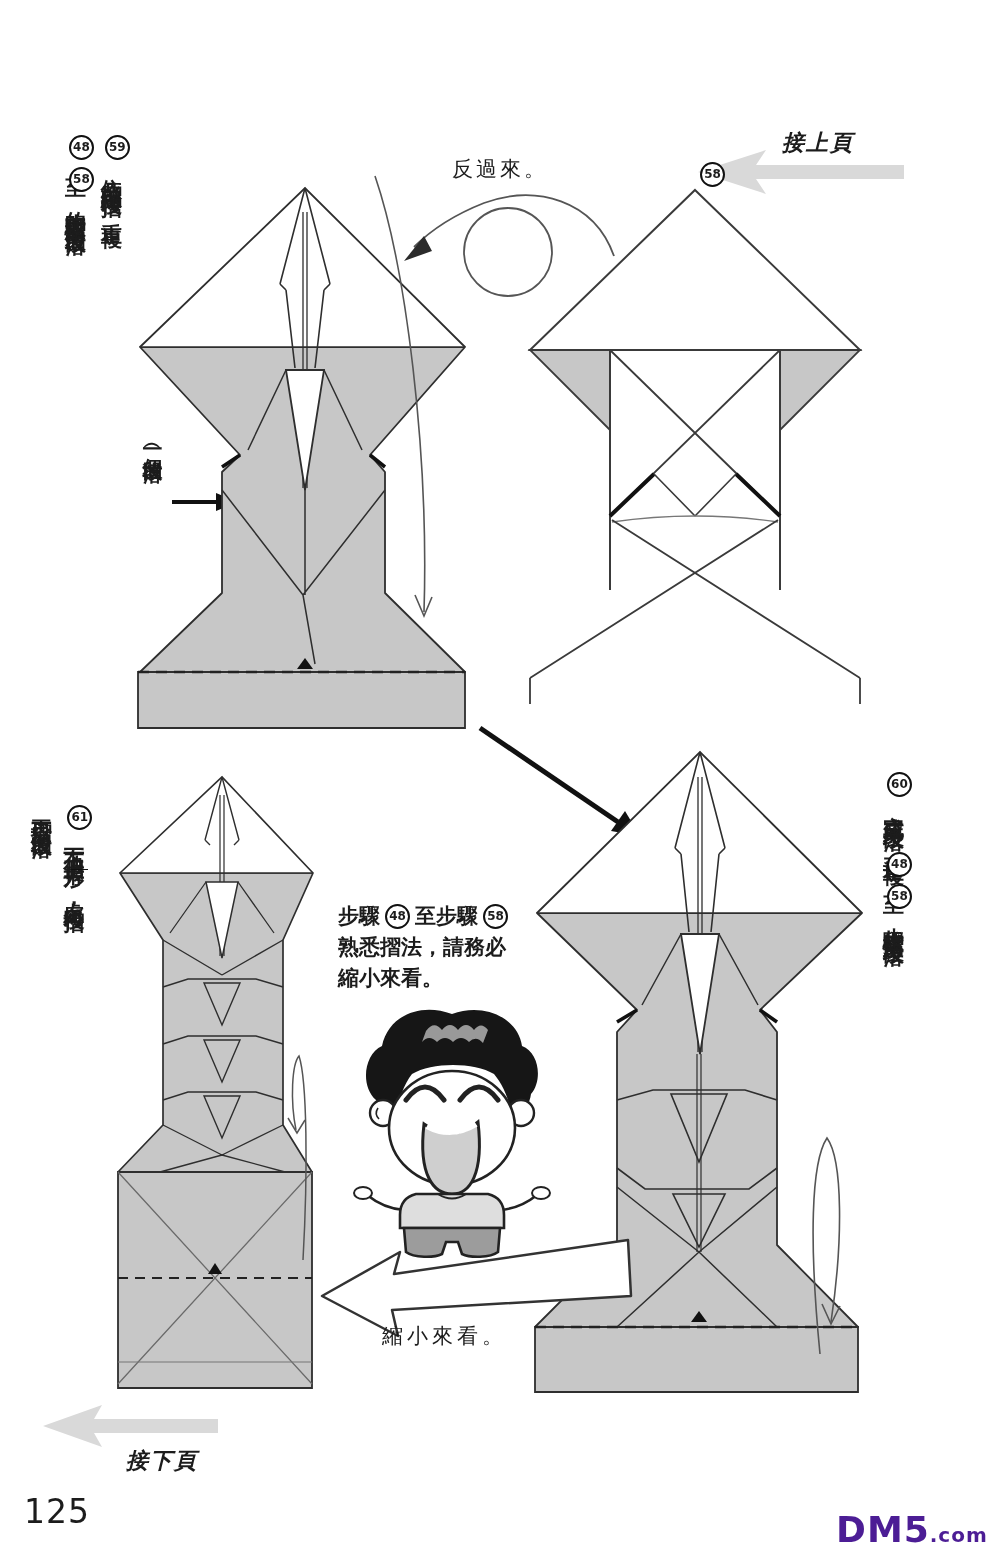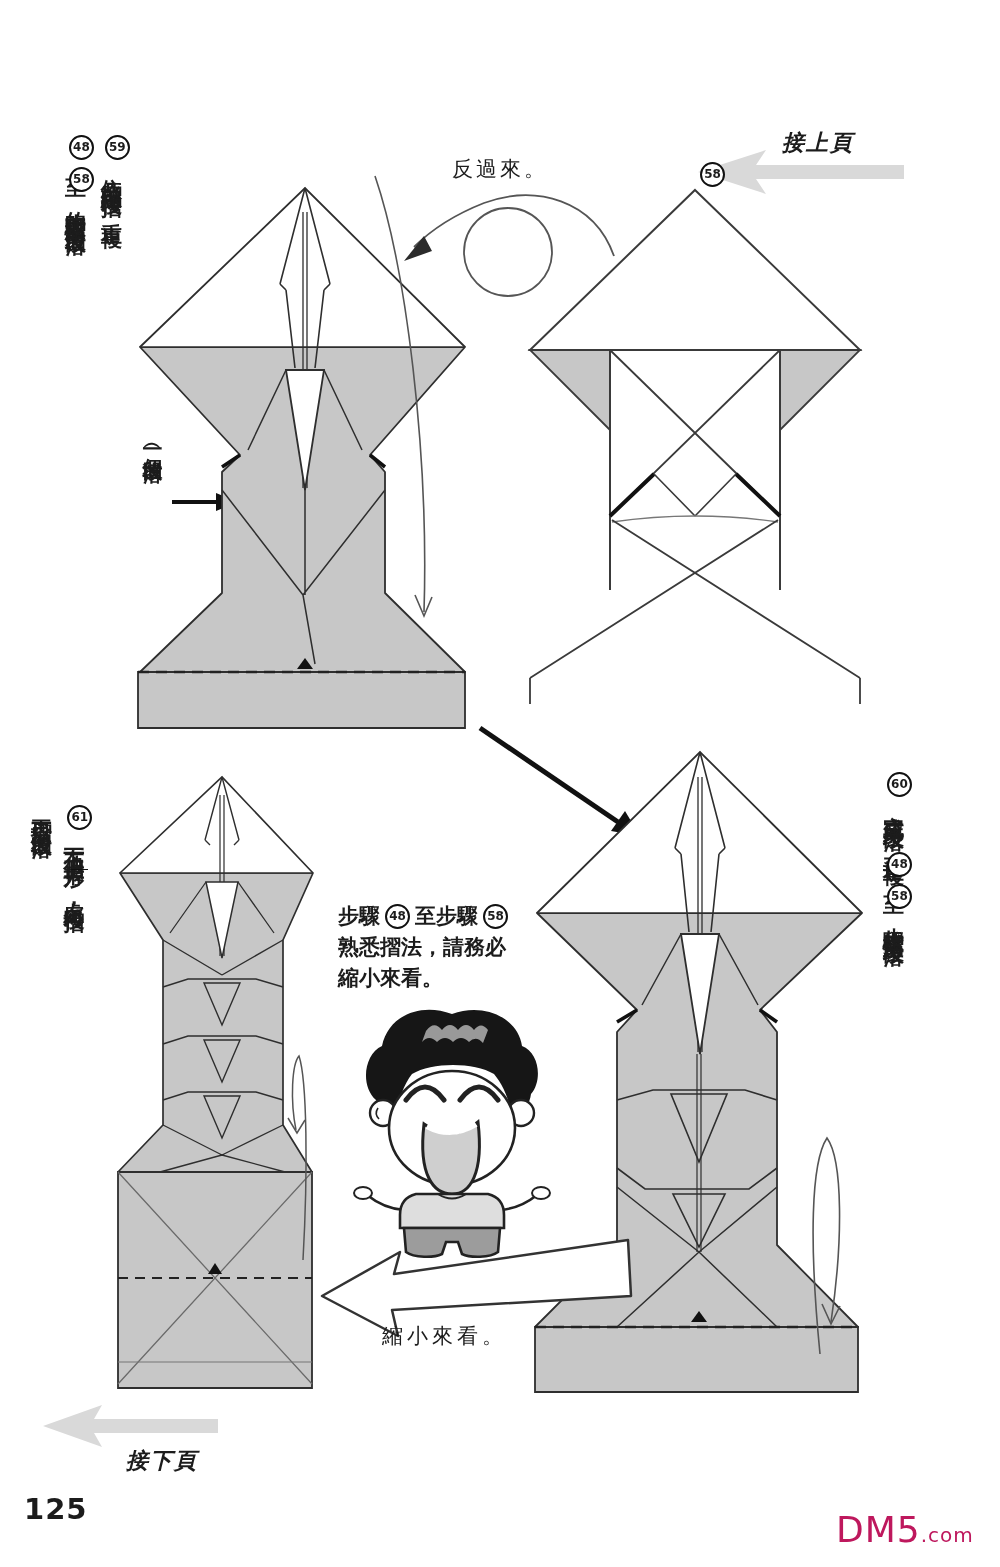--- a/index.html
+++ b/index.html
@@ -14,23 +14,23 @@
   .badge{display:inline-block;writing-mode:horizontal-tb;text-orientation:upright;
          width:21px;height:21px;border:2px solid #111;border-radius:50%;
          font-size:12px;font-weight:700;line-height:21px;text-align:center;
          letter-spacing:0;vertical-align:middle;background:#fff;margin:2px 0;}
   .frac{display:inline-block;writing-mode:horizontal-tb;width:17px;text-align:center;
         font-size:12.5px;line-height:1.05;font-weight:700;letter-spacing:0;vertical-align:middle;margin:3px 0;}
   .frac .num{border-bottom:1.8px solid #111;display:block;}
   .frac .den{display:block;}
   .note-line{display:flex;align-items:center;gap:5px;font-weight:700;font-size:21px;
              line-height:31px;white-space:nowrap;}
-  .page-num{font-size:29px;font-weight:700;letter-spacing:1px;}
+  .page-num{font-size:33px;font-weight:400;letter-spacing:1px;}
   .nav-label{font-size:22px;font-weight:700;letter-spacing:2px;font-style:italic;}
-  .watermark{font-weight:400;font-style:normal;color:#be185d;letter-spacing:1px;
+  .watermark{font-weight:700;font-style:normal;color:#4c1d95;letter-spacing:1px;
              font-size:36px;line-height:1;}
   .watermark .suffix{font-size:20px;}
   svg{display:block;}
 </style>
 </head>
 <body>
 
 <div class="abs nav-label" style="left:782px;top:128px;">接上頁</div>
 <svg class="abs" style="left:692px;top:148px;" width="218" height="48" viewBox="0 0 218 48">
   <polygon points="6,24 74,2 64,17 212,17 212,31 64,31 74,46" fill="#d9d9d9"></polygon>

